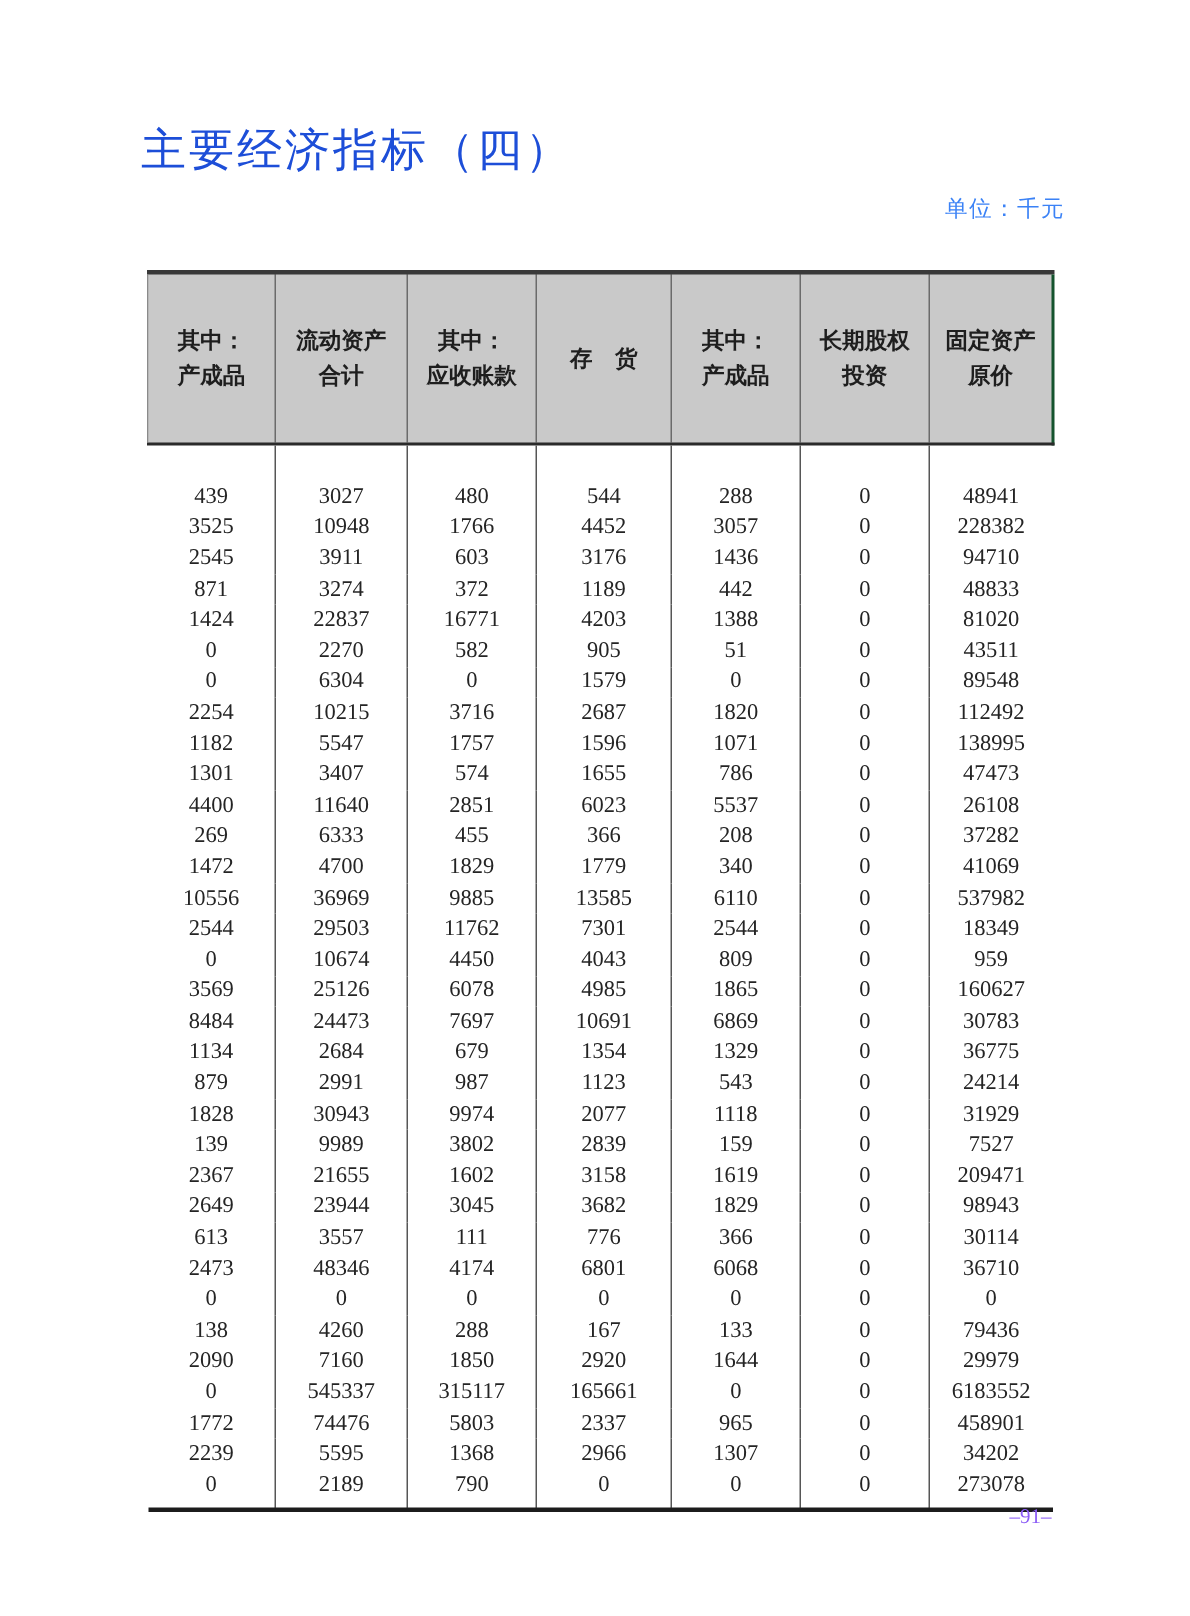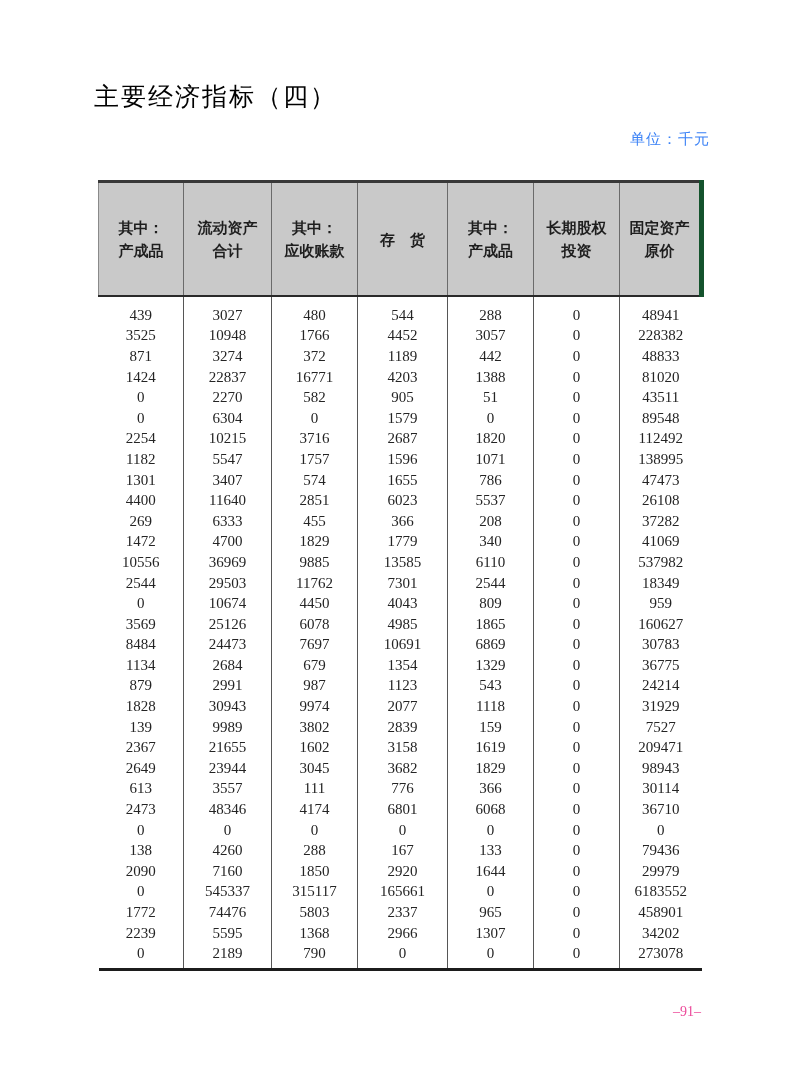--- a/index.html
+++ b/index.html
@@ -13,23 +13,23 @@
     height: 1077px;
     background: #ffffff;
     overflow: hidden;
     font-family: "Liberation Serif", "DejaVu Serif", serif;
     color: #222222;
   }
   .doc-title {
     position: absolute;
     left: 94px;
     top: 80px;
-    font-size: 25px;
+    font-size: 30px;
     letter-spacing: 2px;
-    color: #000000;
+    color: #1d4ed8;
     font-family: "Liberation Serif", "DejaVu Serif", serif;
     white-space: nowrap;
   }
   .unit-label {
     position: absolute;
     top: 130px;
     right: 83px;
     font-size: 15px;
     color: #3b82f6;
     letter-spacing: 1px;
@@ -55,40 +55,40 @@
     font-weight: bold;
     font-size: 15px;
     line-height: 23px;
     color: #1e1e1e;
     white-space: pre-line;
     border-bottom: 2px solid #2a2a2a;
     border-left: 1px solid #6b6b6b;
     padding: 0;
   }
   table.ind-table thead th:first-child { border-left: 1px solid #8a8a8a; }
-  table.ind-table thead th:last-child  { border-right: 5px solid #14532d; }
+  table.ind-table thead th:last-child  { border-right: 2px solid #14532d; }
   table.ind-table tbody td {
     height: 20.6px;
     text-align: center;
     vertical-align: middle;
     font-family: "Liberation Serif", "DejaVu Serif", serif;
     font-size: 15px;
     color: #242424;
     padding: 0;
     border-left: 1px solid #565656;
   }
   table.ind-table tbody td:first-child { border-left: none; }
-  table.ind-table tbody tr:first-child td { padding-top: 8px; }
+  table.ind-table tbody tr:first-child td { padding-top: 24px; }
   table.ind-table tbody tr:last-child td { padding-bottom: 4px; }
   .page-number {
     position: absolute;
     top: 1004px;
     right: 92px;
     font-size: 14px;
-    color: #ec4899;
+    color: #8b5cf6;
     font-family: "Liberation Serif", "DejaVu Serif", serif;
   }
 </style>
 </head>
 <body>
 
 <div class="page">
 
   <div class="doc-title">主要经济指标（四）</div>
 
@@ -134,20 +134,29 @@
         <tr>
           <td>3525</td>
           <td>10948</td>
           <td>1766</td>
           <td>4452</td>
           <td>3057</td>
           <td>0</td>
           <td>228382</td>
         </tr>
         <tr>
+          <td>2545</td>
+          <td>3911</td>
+          <td>603</td>
+          <td>3176</td>
+          <td>1436</td>
+          <td>0</td>
+          <td>94710</td>
+        </tr>
+        <tr>
           <td>871</td>
           <td>3274</td>
           <td>372</td>
           <td>1189</td>
           <td>442</td>
           <td>0</td>
           <td>48833</td>
         </tr>
         <tr>
           <td>1424</td>

